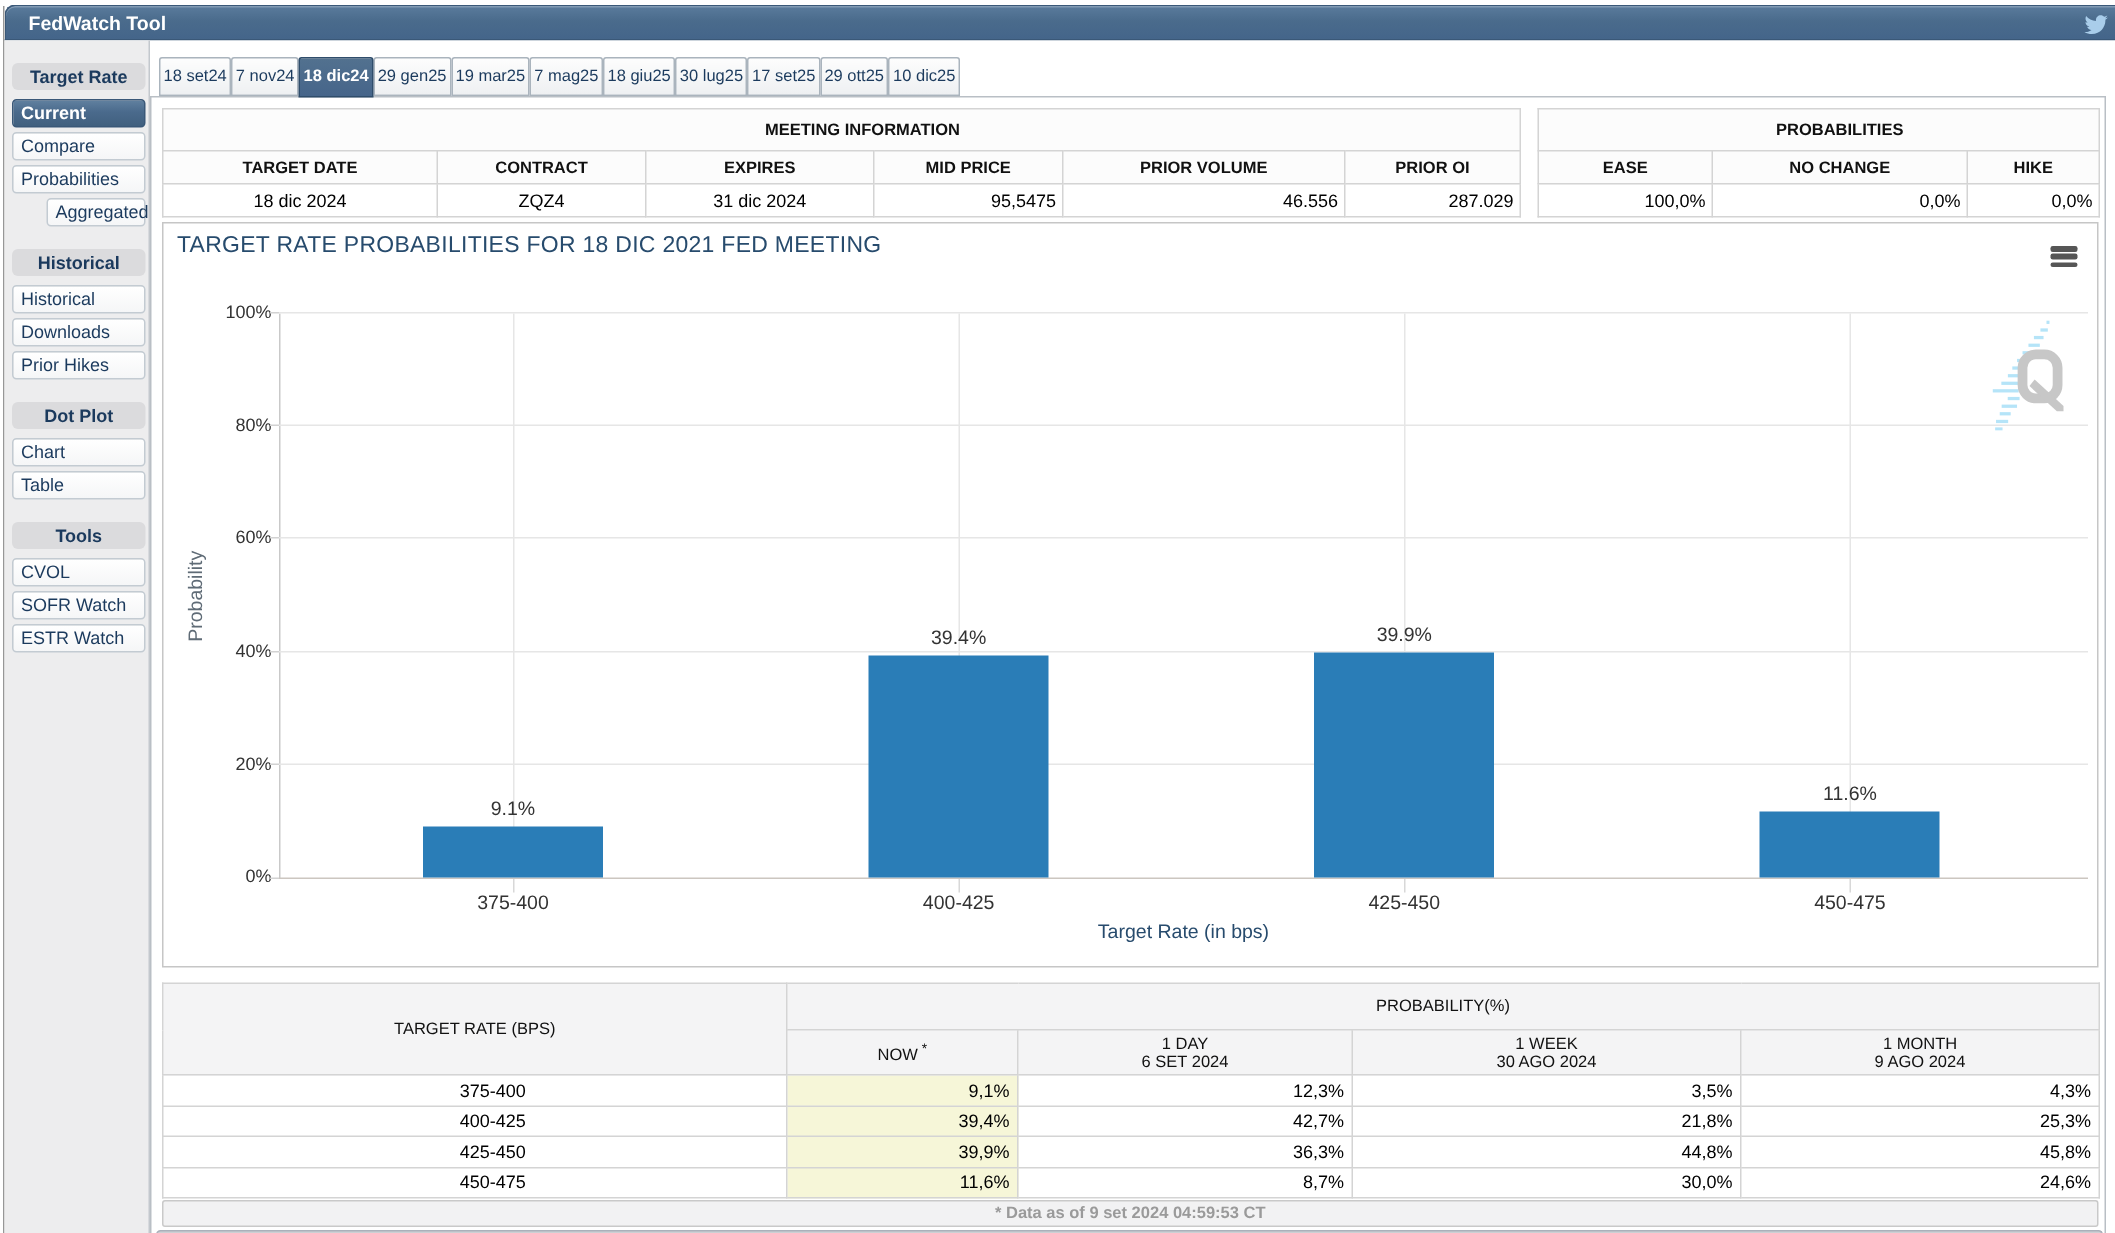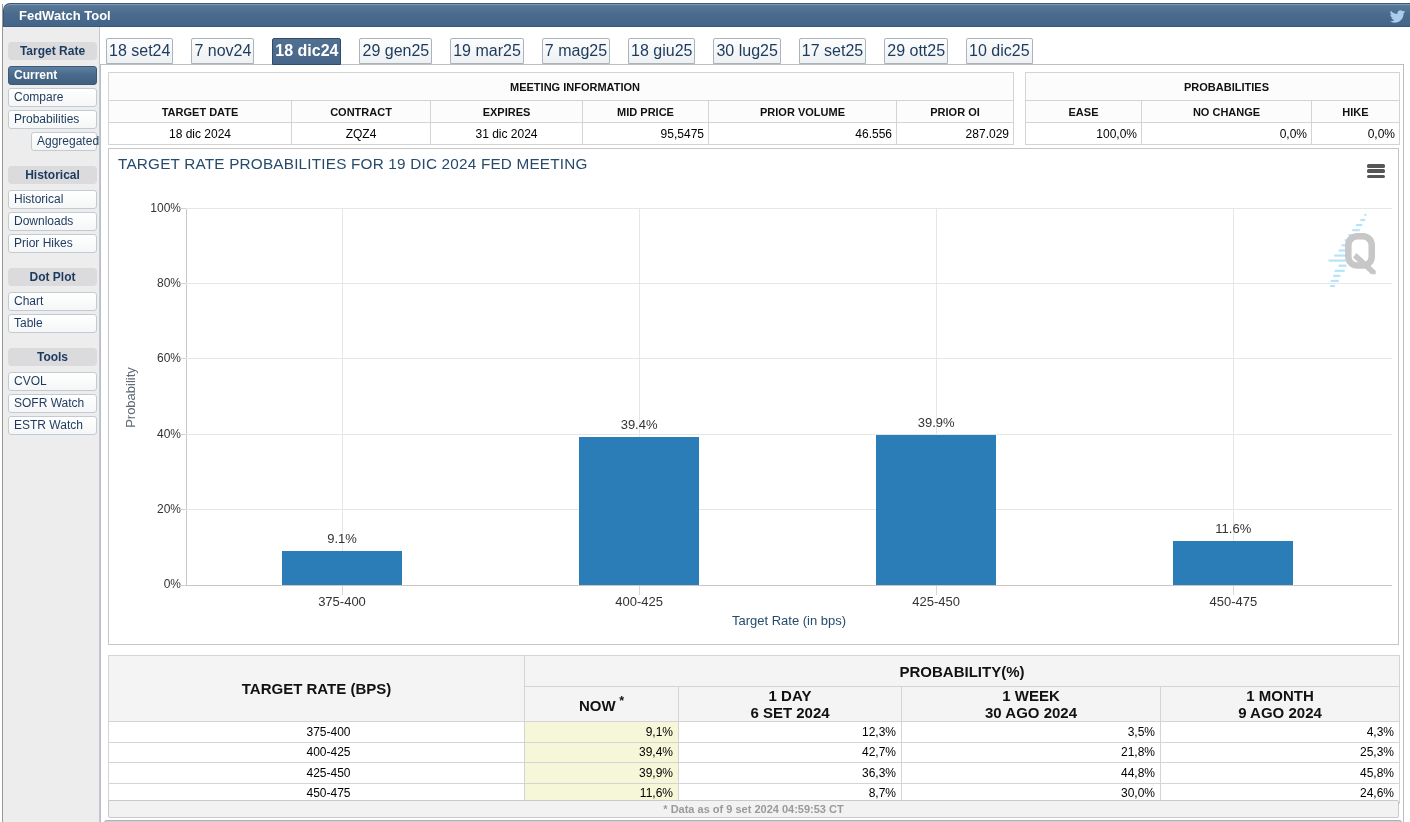--- a/index.html
+++ b/index.html
@@ -21,21 +21,21 @@
   #sidebar { position:absolute; left:3px; top:27px; width:97px; bottom:0; background:#ededee; border-right:1px solid #c3c8cd; }
   .sb-header { margin:0 2px 0 5px; height:18px; line-height:18px; text-align:center; background:#dbdbdd;
     border-radius:4px; color:#1b3a5d; font-size:12px; font-weight:bold; }
   .sb-item { margin:0 2px 0 5px; height:19px; line-height:17px; background:linear-gradient(to bottom,#ffffff,#f5f6f7);
     border:1px solid #c3cbd2; border-radius:3px; color:#1b3a5d; font-size:12px; padding-left:5px; cursor:pointer; }
   .sb-item.selected { background:linear-gradient(to bottom,#60809f 0%,#4a6a8c 45%,#41607f 100%);
     border-color:#3a5878; color:#fff; font-weight:bold; }
 
   
   #tabs { position:absolute; left:106px; top:38px; height:26px; display:flex; }
-  .tab { height:26px; line-height:24px; padding:0 2px; margin-right:18px; font-size:16px; background:linear-gradient(to bottom,#fdfdfd,#eef0f2);
+  .tab { height:26px; line-height:24px; padding:0 2px; margin-right:0; font-size:11px; background:linear-gradient(to bottom,#fdfdfd,#eef0f2);
     border:1px solid #aab4bd; border-top-left-radius:2px; border-top-right-radius:2px;
     color:#1b3a5d; cursor:pointer; white-space:nowrap; }
   .tab.selected { background:linear-gradient(to bottom,#52718f 0%,#46658a 100%); border-color:#2f4d6b; color:#fff; font-weight:bold; height:27px; position:relative; z-index:2; }
 
   
   #panel { position:absolute; left:100px; top:64px; width:1304px; bottom:0; background:#fff; border:1px solid #b9bfc5; border-bottom:none; }
 
   
   table.grid { border-collapse:collapse; font-size:12px; color:#000; background:#fff; table-layout:fixed; }
   table.grid caption { border:1px solid #d4d4d4; border-bottom:none; background:#fcfcfc; font-weight:bold; font-size:11px;
@@ -68,21 +68,21 @@
   .dlabel { position:absolute; text-align:center; font-size:13px; color:#333; width:120px; }
   .xcat { position:absolute; top:385px; width:200px; text-align:center; font-size:13px; color:#333; }
   #xlabel { position:absolute; left:0; top:404px; width:100%; text-align:center; font-size:13px; color:#274b6d; }
   #watermark { position:absolute; left:1218px; top:64px; width:50px; height:74px; }
 
   
   #probTable { position:absolute; left:7px; top:590px; width:1291px; border-collapse:collapse; font-size:12px; table-layout:fixed; }
   #probTable col.c-rate { width:416px; } #probTable col.c-now { width:154px; }
   #probTable col.c-day { width:223px; } #probTable col.c-week { width:259px; } #probTable col.c-month { width:239px; }
   #probTable tr.hrow1 th { height:31px; } #probTable tr.hrow2 th { height:30px; }
-  #probTable th { border:1px solid #d4d4d4; background:#f4f4f5; font-weight:bold; font-size:15px; color:#111; text-align:center; }
+  #probTable th { border:1px solid #d4d4d4; background:#f4f4f5; font-weight:normal; font-size:11px; color:#111; text-align:center; }
   #probTable td { border:1px solid #d4d4d4; height:20.5px; padding:0 5px; }
   #probTable td.cat { text-align:center; padding-left:29px; }
   #probTable td.num { text-align:right; }
   #probTable td.now { background:#f6f6d8; }
   #footnote { position:absolute; left:7px; top:735px; width:1291px; height:18px; line-height:17px;
     background:#f2f2f3; border:1px solid #c9c9c9; border-radius:2px; color:#9a9a9a; font-size:11px;
     font-weight:bold; text-align:center; }
   #nextstrip { position:absolute; left:3px; top:755px; width:1298px; height:4px;
     background:#cdd0d4; border:1px solid #abb0ba; border-bottom:none; border-top-left-radius:3px; border-top-right-radius:3px; }
 </style>
@@ -180,21 +180,21 @@
       <tbody>
           <tr id="prBody">
             <td class="num">100,0%</td>
             <td class="num">0,0%</td>
             <td class="num">0,0%</td>
           </tr>
         </tbody>
     </table>
 
     <div id="chartbox">
-      <div id="chartTitle">TARGET RATE PROBABILITIES FOR 19 DIC 2024 FED MEETING</div>
+      <div id="chartTitle">TARGET RATE PROBABILITIES FOR 18 DIC 2021 FED MEETING</div>
       <div id="hamburger">
           <div></div>
           <div></div>
           <div></div>
         </div>
       <div id="plot">
         <div id="ylabel">Probability</div>
         <div id="xlabel">Target Rate (in bps)</div>
       <div id="yaxisline"></div>
           <div class="gridline zero" style="top: 376px;"></div>

